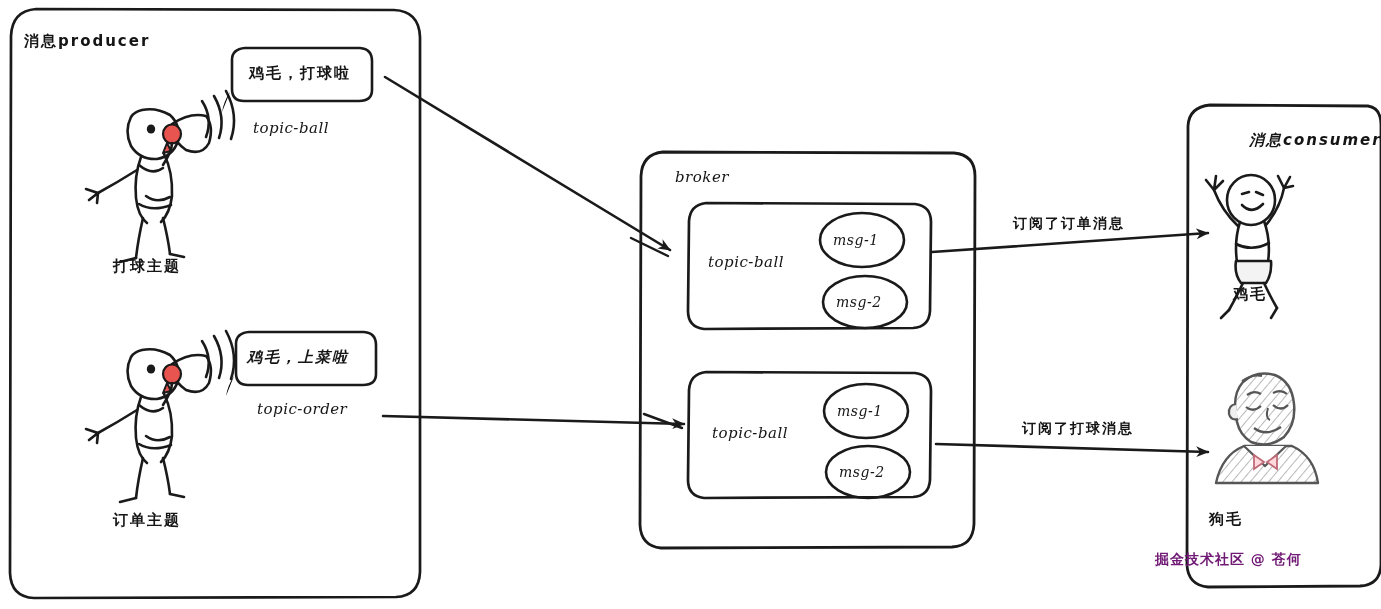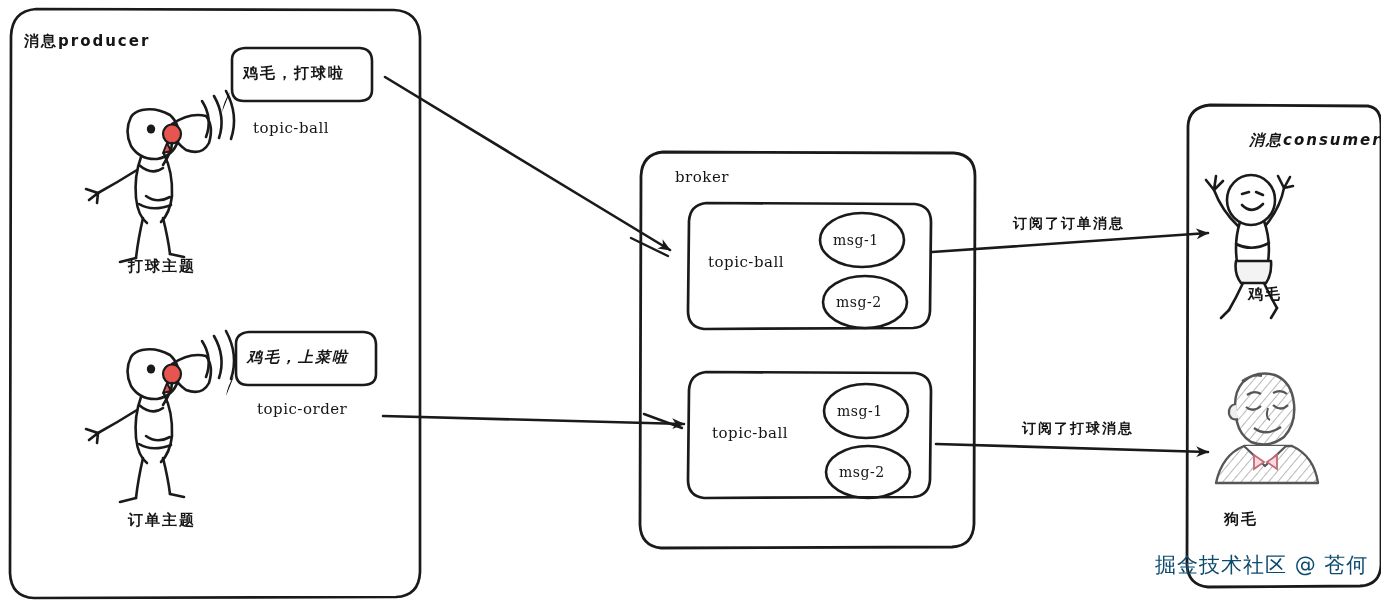--- a/index.html
+++ b/index.html
@@ -5,33 +5,33 @@
   html,body{margin:0;padding:0;background:#ffffff;}
   body{
     width:1381px;height:609px;overflow:hidden;position:relative;
     font-family:"Liberation Sans","DejaVu Sans",sans-serif;
     color:#1a1a1a;
   }
   #stage{position:absolute;inset:0;width:1381px;height:609px;}
   svg.layer{position:absolute;left:0;top:0;width:1381px;height:609px;overflow:visible;}
   .txt{position:absolute;white-space:nowrap;color:#151515;}
   .cn{font-family:"DejaVu Sans","Liberation Sans",sans-serif;font-weight:700;letter-spacing:2px;}
-  .en{font-family:"DejaVu Serif","Liberation Serif",serif;letter-spacing:.5px;}
+  .en{font-family:"DejaVu Serif","Liberation Serif",serif;font-style:italic;letter-spacing:.5px;}
   .panel-title{font-size:15px;}
   .bubble-text{font-size:15px;}
   .topic-lbl{font-size:15px;}
-  .caption{font-size:15px;margin-left:15px;}
+  .caption{font-size:15px;}
   .broker-lbl{font-size:15px;}
   .topic-box-lbl{font-size:15px;}
   .msg-lbl{font-size:14px;}
   .arrow-lbl{font-size:14px;}
   .watermark{
-    position:absolute;font-size:21px;font-weight:400;
+    position:absolute;font-size:14px;font-weight:700;
     font-family:"DejaVu Sans","Liberation Sans",sans-serif;
-    color:#0c4a6e;letter-spacing:1px;
+    color:#701a75;letter-spacing:1px;
   }
 </style>
 </head>
 <body>
 
 <div id="stage">
 
   <svg class="layer" viewBox="0 0 1381 609">
     <defs>
 
@@ -213,21 +213,21 @@
 
     <g>
       <path d="M936,444 L1208,452" fill="none" stroke="#1a1a1a" stroke-width="2.6" marker-end="url(#ah)" stroke-linecap="round"></path>
     </g>
   </svg>
 
   <div class="txt cn panel-title" style="left:24px;top:32px;">
     <span>消息producer</span>
   </div>
 
-  <div class="txt cn bubble-text" style="left:243px;top:64px;">鸡毛，打球啦</div>
+  <div class="txt cn bubble-text" style="left:249px;top:64px;">鸡毛，打球啦</div>
   <div class="txt en topic-lbl" style="left:253px;top:119px;">topic-ball</div>
   <div class="txt cn caption" style="left:113px;top:257px;">打球主题</div>
 
   <div class="txt cn bubble-text" style="left:247px;top:348px;font-style:italic;">鸡毛，上菜啦</div>
   <div class="txt en topic-lbl" style="left:257px;top:400px;">topic-order</div>
   <div class="txt cn caption" style="left:113px;top:511px;text-align:right;">订单主题</div>
 
   <div class="txt en broker-lbl" style="left:675px;top:168px;">broker</div>
 
   <div class="txt en topic-box-lbl" style="left:708px;top:253px;">topic-ball</div>

